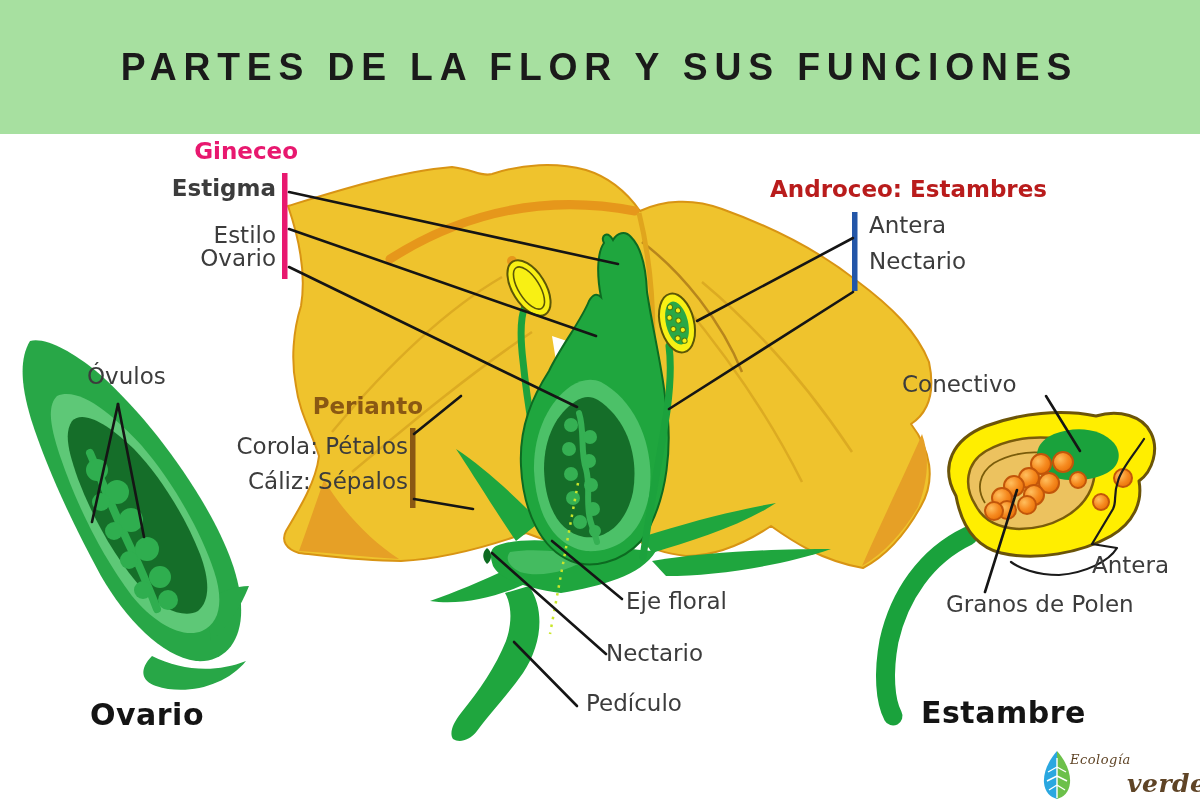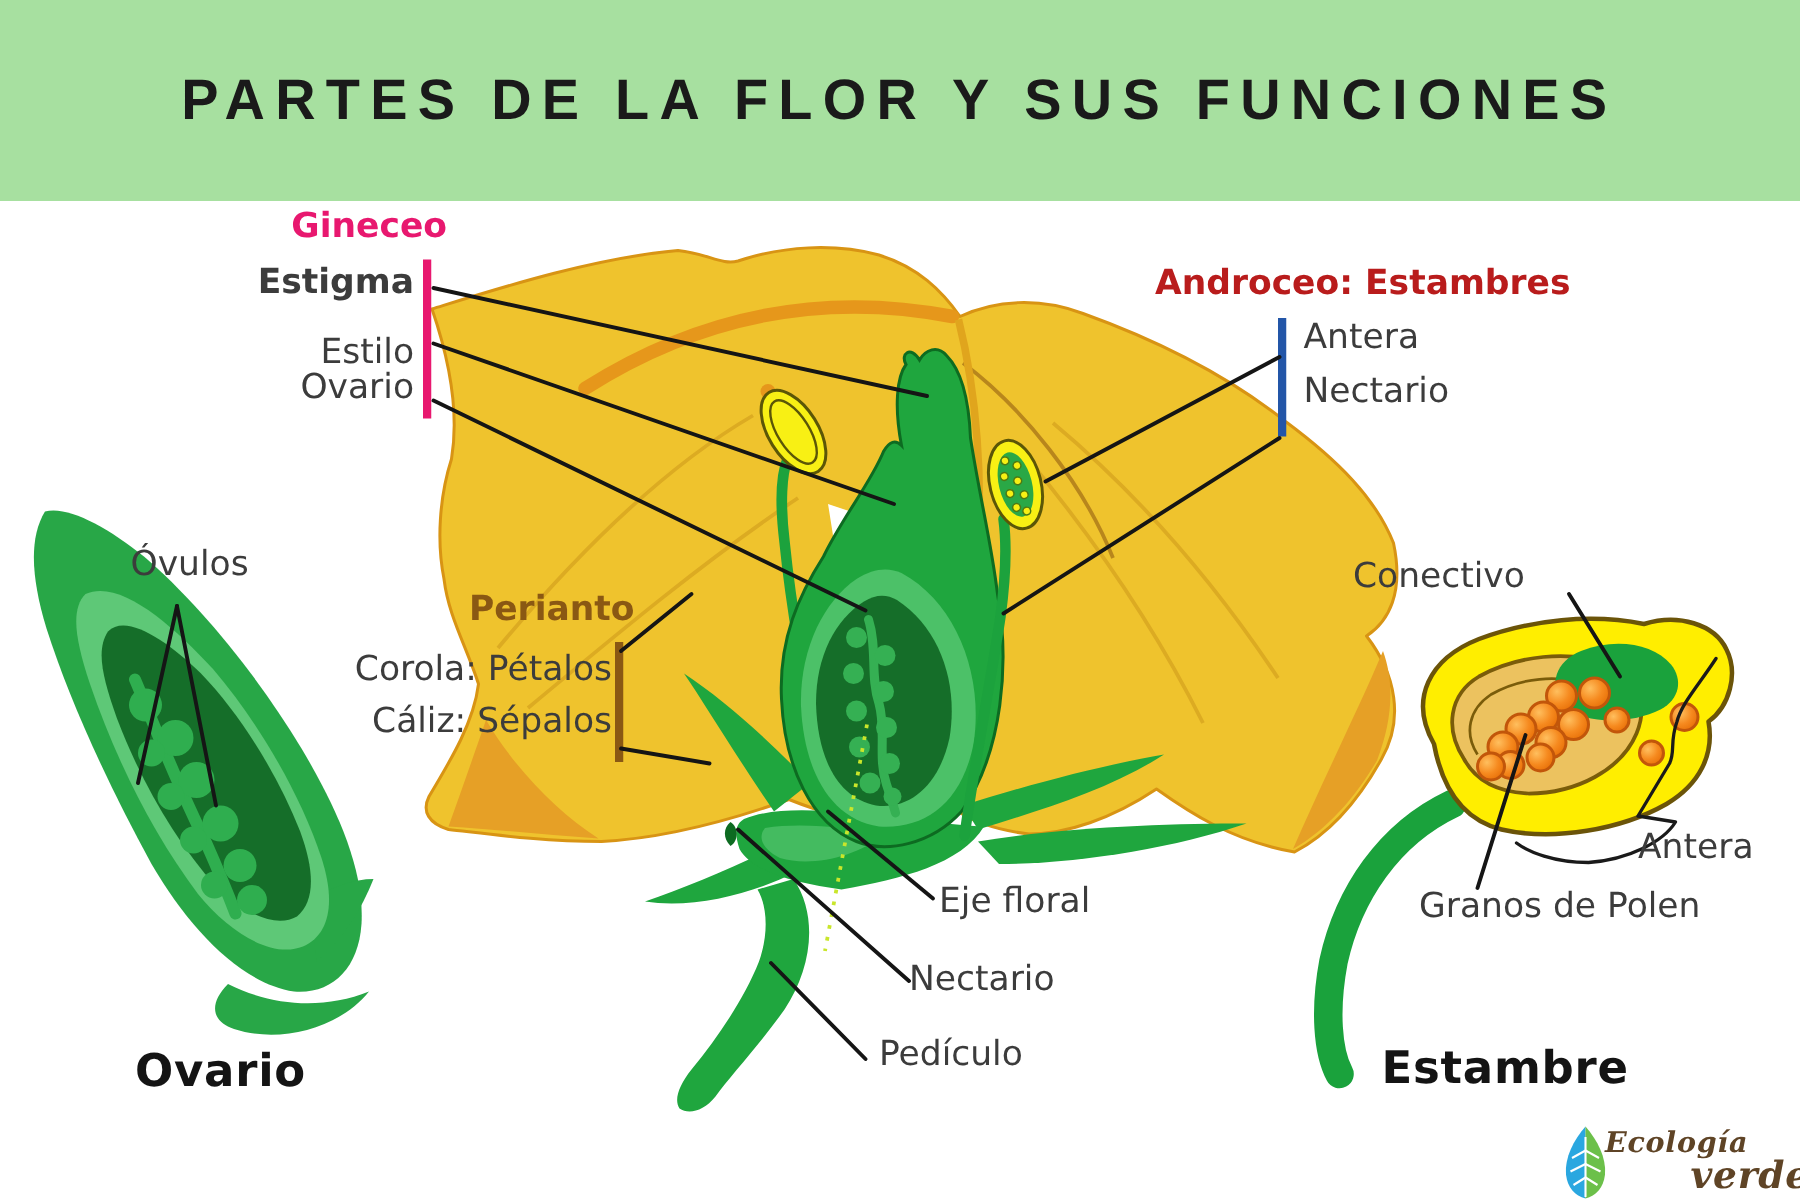--- a/index.html
+++ b/index.html
@@ -32,21 +32,21 @@
   .l-ovulos{left:87px;top:364px;font-size:23px;}
   .c-ovario{left:90px;top:699px;}
   .l-eje{left:626px;top:589px;}
   .l-nectario{left:606px;top:641px;}
   .l-pediculo{left:586px;top:691px;}
   .l-conectivo{left:902px;top:372px;text-align:right;}
   .l-antera-r{left:1092px;top:553px;}
   .l-granos{left:946px;top:592px;}
   .c-estambre{left:921px;top:697px;}
   .logo-name{left:1070px;top:753px;font-family:"DejaVu Serif", serif;font-style:italic;
-             font-weight:700;font-size:19px;color:#5f4426;letter-spacing:0.5px;}
+             font-weight:400;font-size:13px;color:#5f4426;letter-spacing:0.5px;}
   .logo-name2{left:1127px;top:771px;font-family:"DejaVu Serif", serif;font-style:italic;
               font-weight:700;font-size:25px;color:#5f4426;letter-spacing:0.5px;}
 </style>
 </head>
 <body>
 
 <div class="page">
 
   <header class="banner">
     <h1>PARTES DE LA FLOR Y SUS FUNCIONES</h1>

